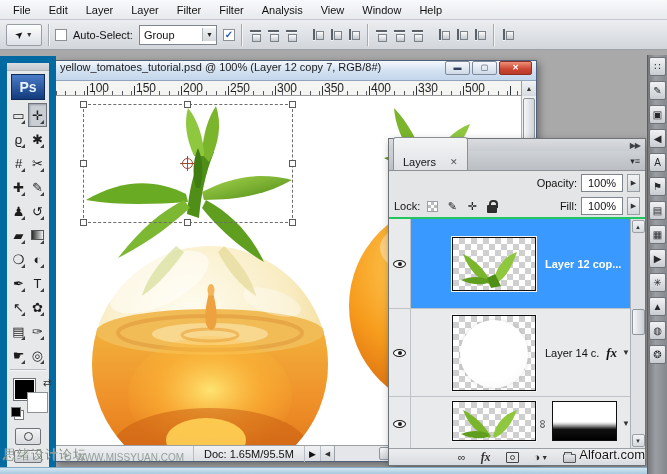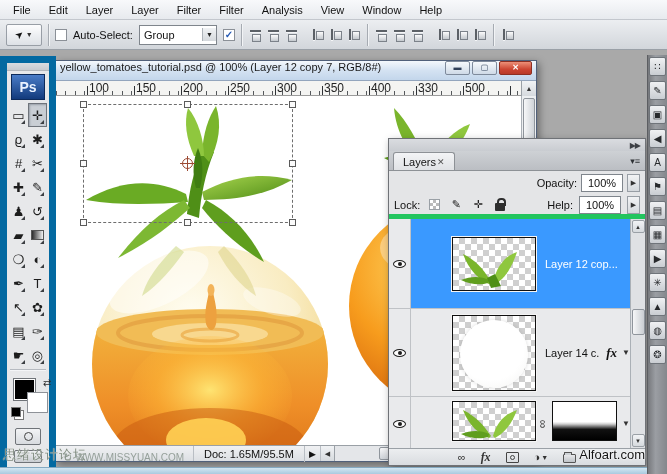--- a/index.html
+++ b/index.html
@@ -83,45 +83,45 @@
   .hd.bl{left:-4px;bottom:-4px}.hd.bc{left:calc(50% - 4px);bottom:-4px}.hd.br{right:-4px;bottom:-4px}
   .refpoint{position:absolute;left:calc(50% - 6px);top:calc(50% - 6px);width:11px;height:11px;border:1px solid #9c4a33;border-radius:50%}
   .refpoint::before,.refpoint::after{content:"";position:absolute;background:#9c4a33}
   .refpoint::before{left:4px;top:-3px;width:1px;height:15px}
   .refpoint::after{top:4px;left:-3px;height:1px;width:15px}
 
   
   .lpanel{position:absolute;left:388px;top:138px;width:258px;height:328px;z-index:40;background:#e4e5e7;border:1px solid #6f7277;box-shadow:2px 3px 8px rgba(0,0,0,.35);display:flex;flex-direction:column}
   .lp-collapse{height:12px;flex:none;display:flex;justify-content:flex-end;align-items:center;padding:0 5px;background:linear-gradient(#dadce0,#c9ccd1);font-size:8px;color:#3d4045;letter-spacing:-1px}
   .lp-tabs{height:20px;flex:none;background:linear-gradient(#ced1d5,#bbbec3);display:flex;align-items:flex-end;padding-left:4px;border-bottom:1px solid #8d9196}
-  .lp-tab{background:linear-gradient(#f3f4f6,#e0e2e5);border:1px solid #8d9196;border-bottom:none;border-radius:3px 3px 0 0;padding:3px 9px 2px;display:flex;gap:1px;align-items:center}
+  .lp-tab{background:linear-gradient(#f3f4f6,#e0e2e5);border:1px solid #8d9196;border-bottom:none;border-radius:3px 3px 0 0;padding:18px 9px 2px;display:flex;gap:14px;align-items:center}
   .lp-tab .x{font-size:9px;color:#555}
   .lp-menu{margin-left:auto;margin-right:5px;margin-bottom:4px;font-size:9px;color:#2e3135}
   .lp-ctrl,.lp-lock{height:24px;flex:none;display:flex;align-items:center;padding:0 5px;gap:4px}
-  .lp-lock{border-bottom:5px solid #22c55e;gap:6px}
+  .lp-lock{border-bottom:2px solid #22c55e;}
   .blend{width:104px}
   .valbox{width:42px;height:18px;border:1px solid #7f858c;background:#fff;display:flex;align-items:center;justify-content:center}
   .spin{width:13px;height:18px;border:1px solid #989ea5;background:linear-gradient(#f2f3f5,#d5d9dd);display:flex;align-items:center;justify-content:center;font-size:7px;color:#333}
   .lk{width:16px;height:16px;display:flex;align-items:center;justify-content:center;font-size:11px;color:#222}
   .lk-checker{width:11px;height:11px;border:1px solid #9aa0a6;background-color:#fff;background-image:linear-gradient(45deg,#bbb 25%,transparent 25%,transparent 75%,#bbb 75%),linear-gradient(45deg,#bbb 25%,transparent 25%,transparent 75%,#bbb 75%);background-size:6px 6px;background-position:0 0,3px 3px}
   .padlock{width:10px;height:8px;background:#2e2e2e;position:relative;margin-top:5px;border-radius:1px}
   .padlock::before{content:"";position:absolute;left:1.5px;top:-5px;width:5px;height:6px;border:2px solid #2e2e2e;border-bottom:none;border-radius:4px 4px 0 0}
   .lp-list{flex:1;min-height:0;display:flex;background:#eceded;overflow:hidden}
   .rows{flex:1;min-width:0;overflow:hidden}
   .lrow{display:flex;align-items:center;border-bottom:1px solid #bfc2c6;background:#e9eaec;position:relative}
   .lrow.sel{background:#3a99ff}
   .lrow .eyecol{width:22px;align-self:stretch;flex:none;border-right:1px solid #bfc2c6;background:#e9eaec;display:flex;align-items:center;justify-content:center}
   .eye{width:13px;height:8px;border:1px solid #1d1d1d;border-radius:50%;position:relative;background:#fdfdfd}
   .eye::after{content:"";position:absolute;left:3.5px;top:1px;width:4px;height:4px;background:#1d1d1d;border-radius:50%}
   .thumbwrap{margin-left:41px;flex:none;border:1px solid #101010;box-shadow:0 0 0 1px #f4f4f4;background-color:#fff;background-image:linear-gradient(45deg,#cfcfcf 25%,transparent 25%,transparent 75%,#cfcfcf 75%),linear-gradient(45deg,#cfcfcf 25%,transparent 25%,transparent 75%,#cfcfcf 75%);background-size:12px 12px;background-position:0 0,6px 6px;position:relative;overflow:hidden}
   .r1 .thumbwrap{width:84px;height:54px}
   .r2 .thumbwrap{width:84px;height:76px}
   .r3 .thumbwrap{width:84px;height:40px;align-self:flex-start;margin-top:4px}
   .lname{margin-left:9px;white-space:nowrap;overflow:hidden}
-  .lrow.sel .lname{color:#fff;font-weight:normal}
+  .lrow.sel .lname{color:#fff;font-weight:bold}
   .fxi{font-family:"Liberation Serif",serif;font-style:italic;font-weight:bold;font-size:13px;margin-left:6px}
   .rowdd{font-size:8px;color:#333;margin-left:5px}
   .circlethumb{position:absolute;left:7px;top:4px;width:68px;height:68px;border-radius:50%;background:radial-gradient(circle at 45% 40%,#ffffff 60%,#f2f2f0 100%);box-shadow:0 0 4px rgba(0,0,0,.15)}
   .linki{display:inline-block;transform:rotate(90deg);font-size:12px;color:#3c3c3c;margin-left:3px}
   .maskthumb{width:72px;height:40px;margin-left:4px;margin-top:4px;align-self:flex-start;border:1px solid #101010;background:linear-gradient(#ffffff 0 52%,#cfcfcf 58%,#111 72%,#000 100%)}
   .lp-scrollbar{width:15px;flex:none;background:#dfe1e4;border-left:1px solid #aab0b6;display:flex;flex-direction:column;align-items:center;justify-content:space-between;padding:1px 0}
   .lp-scrollbar .arr{width:13px;height:13px;background:linear-gradient(#f1f3f5,#d6dade);border:1px solid #9aa0a6;border-radius:2px;font-size:6px;display:flex;align-items:center;justify-content:center;color:#333}
   .lp-scrollbar .trk{flex:1;width:13px;position:relative}
   .lp-scrollbar .thm{position:absolute;left:0;top:38%;width:13px;height:26px;background:linear-gradient(90deg,#f6f7f8,#c9cdd2);border:1px solid #8f959c;border-radius:2px}
   .lp-foot{height:17px;flex:none;border-top:1px solid #9aa0a6;background:linear-gradient(#eceef0,#d9dce0);display:flex;align-items:center;justify-content:center;gap:15px;position:relative;color:#333}
@@ -434,21 +434,21 @@
   <div class="lp-lock">
     <span>Lock:</span>
     <span class="lk">
         <span class="lk-checker"></span>
       </span>
     <span class="lk">✎</span>
     <span class="lk">✛</span>
     <span class="lk">
         <span class="padlock"></span>
       </span>
-    <span style="margin-left:auto">Help:</span>
+    <span style="margin-left:auto">Fill:</span>
     <span class="valbox">100%</span>
     <span class="spin">▶</span>
   </div>
   <div class="lp-list">
     <div class="rows">
 
       <div class="lrow r1 sel" style="height:90px">
         <span class="eyecol">
             <span class="eye"></span>
           </span>

